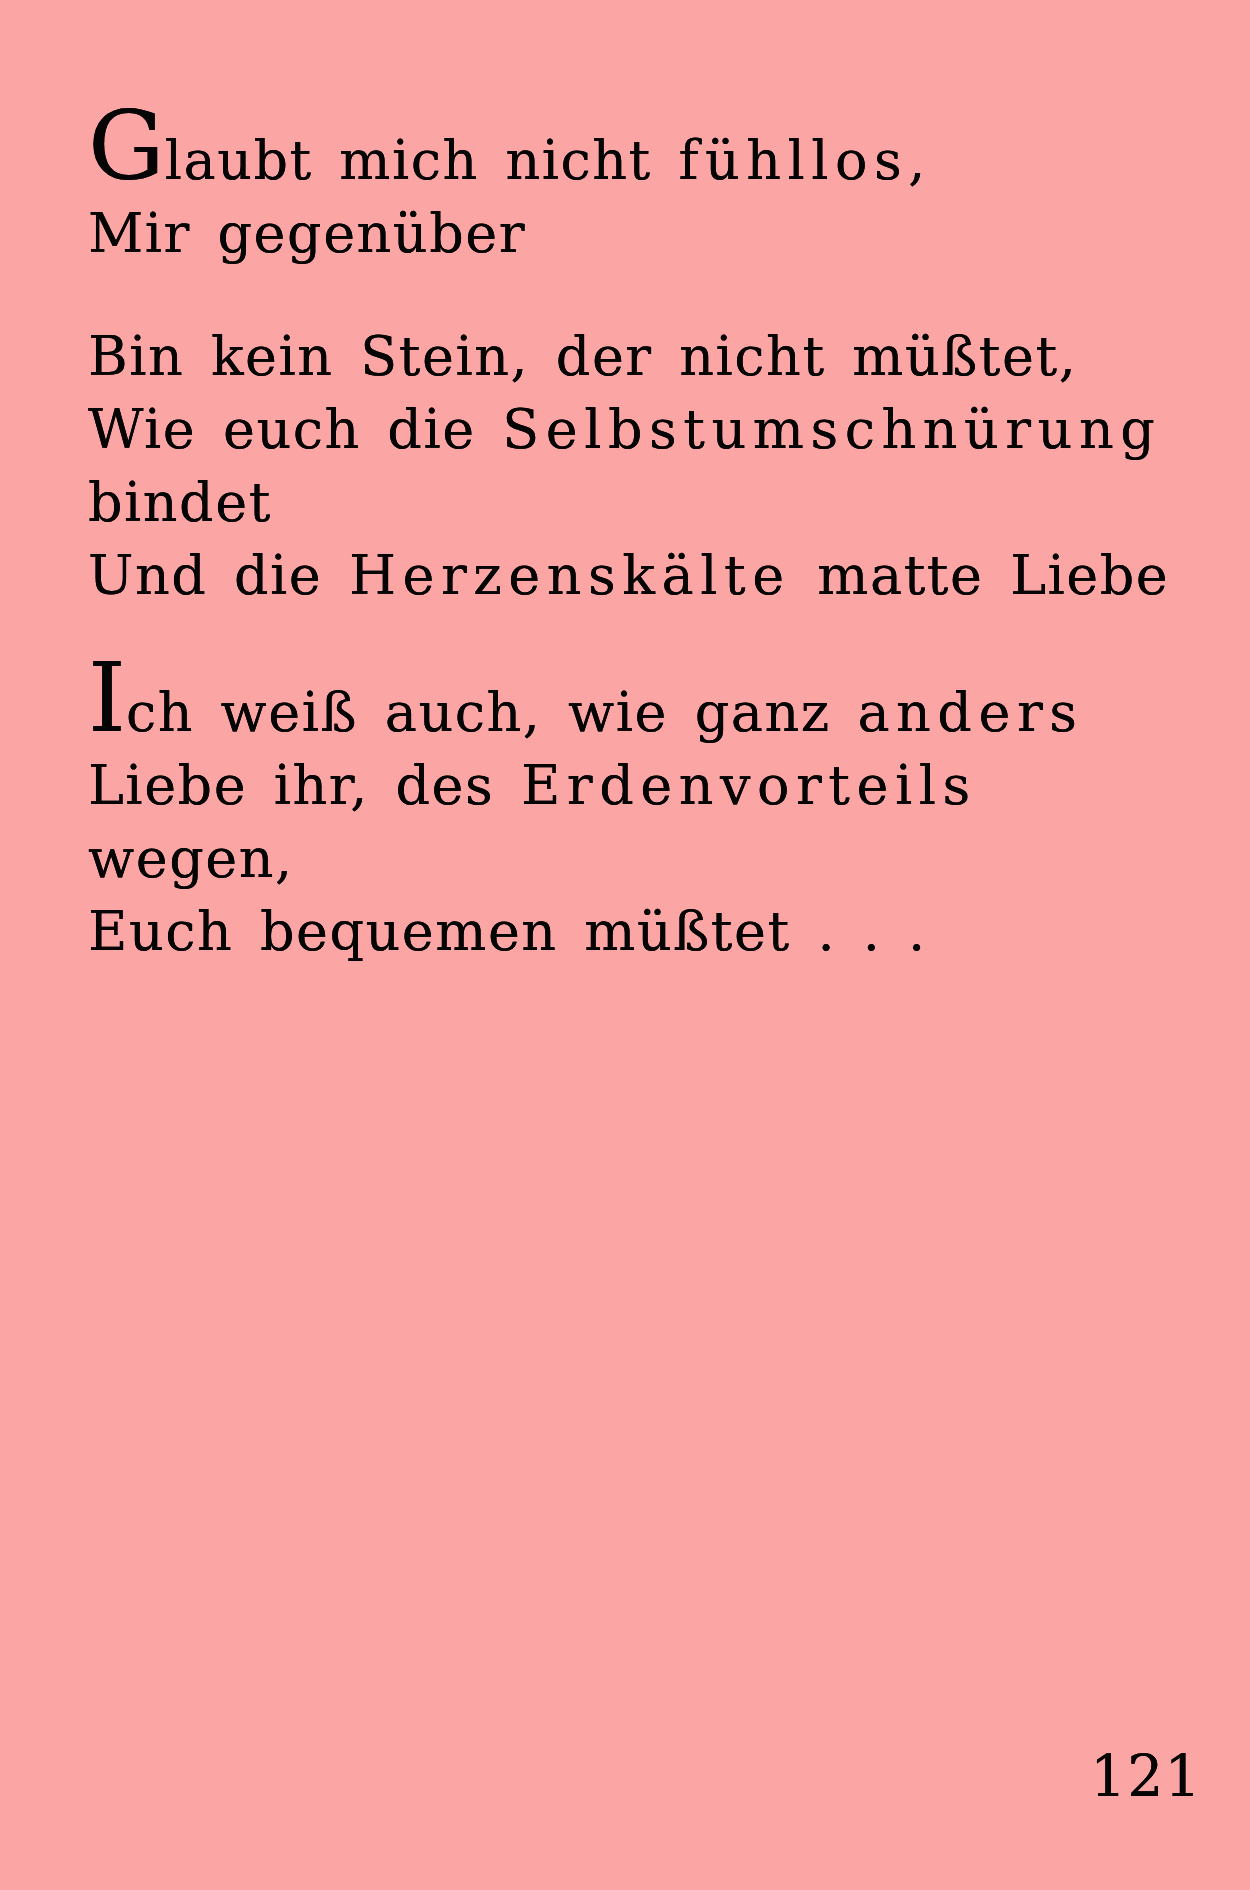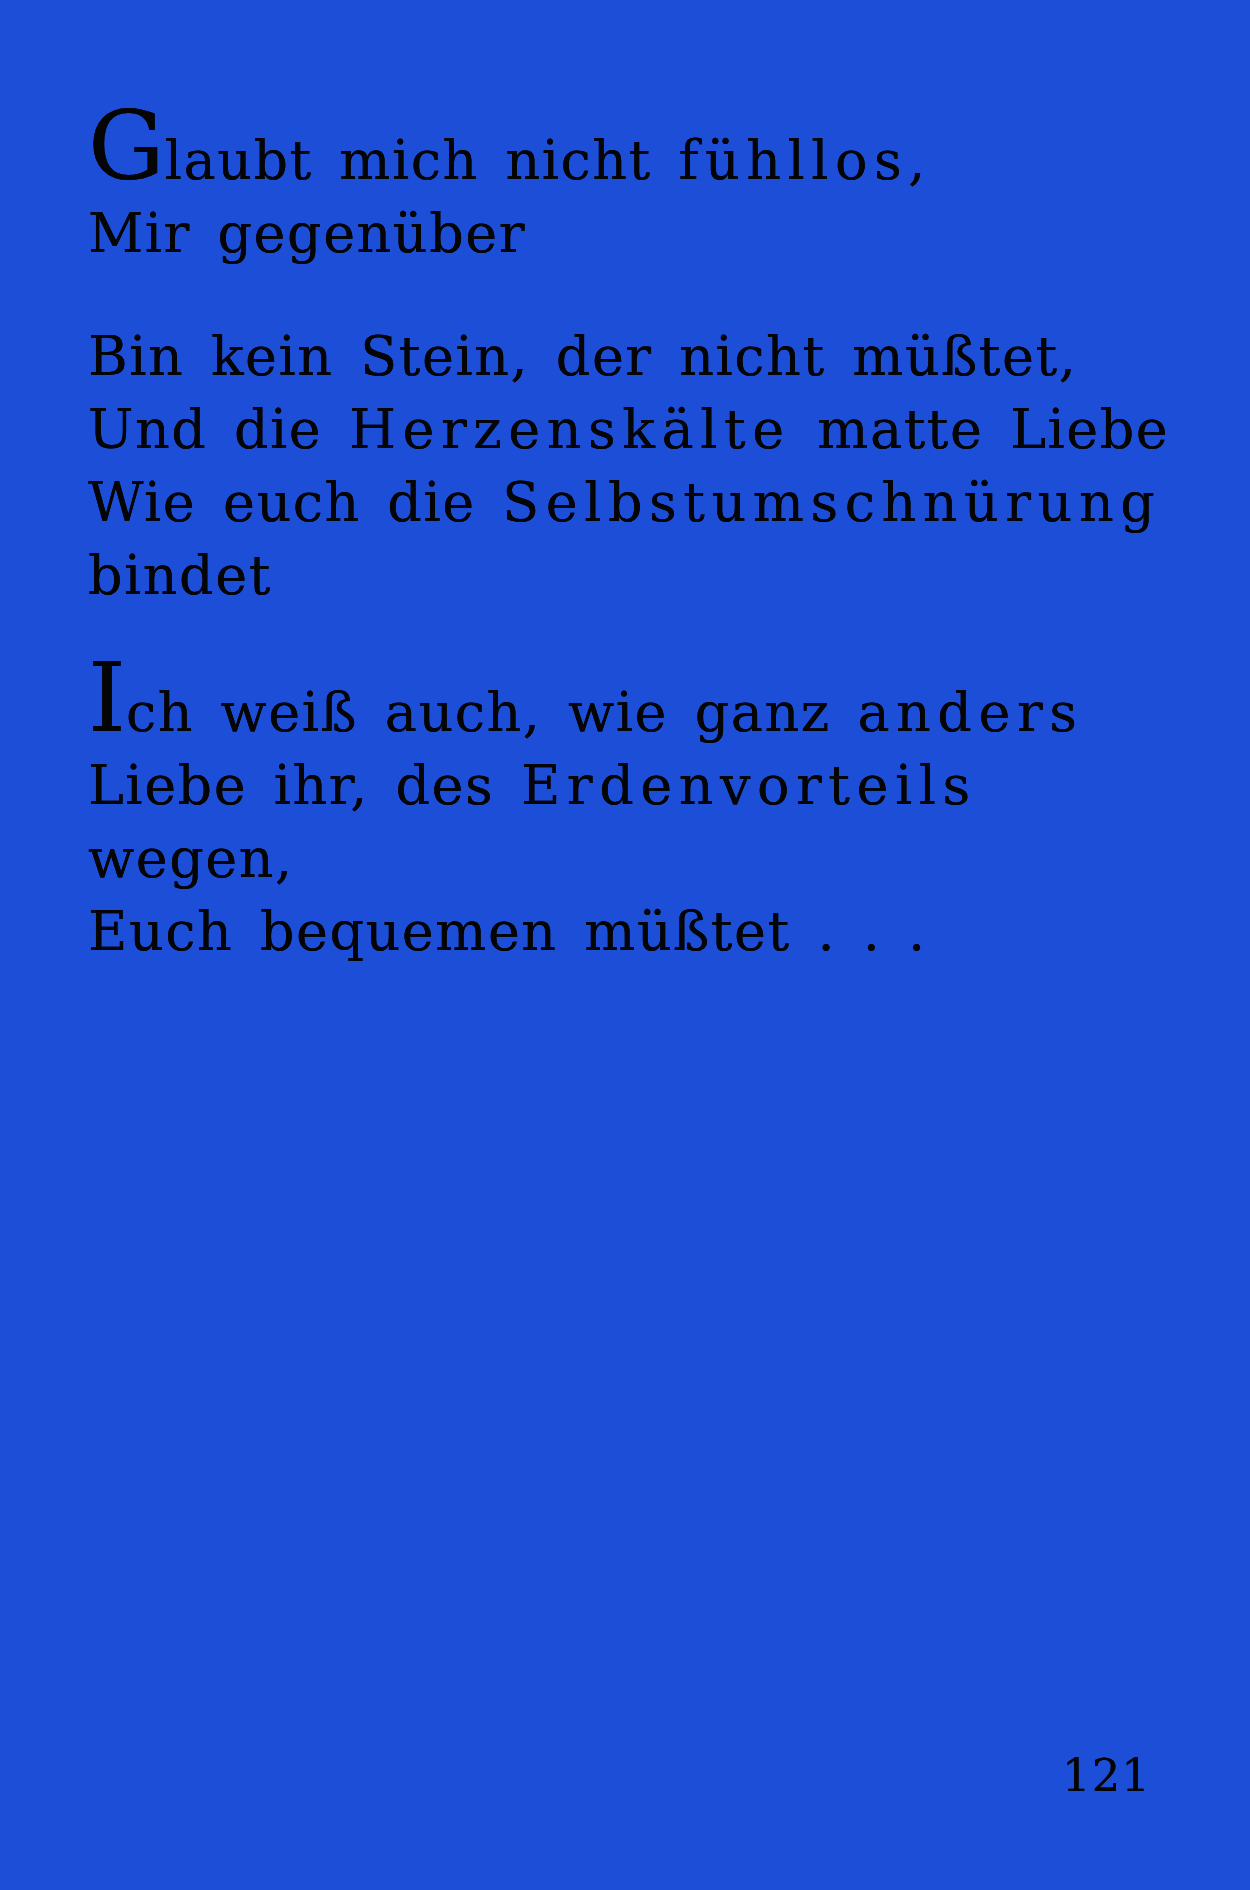--- a/index.html
+++ b/index.html
@@ -9,21 +9,21 @@
   body {
     width: 1250px;
     height: 1890px;
     position: relative;
     background: #ffffff;
     overflow: hidden;
   }
   .book-page {
     position: absolute;
     inset: 0;
-    background: #1d4ed8;
+    background: #fca5a5;
     color: #050505;
     font-family: "DejaVu Serif", "Liberation Serif", serif;
   }
   .poem {
     position: absolute;
     left: 88px;
     top: 110px;
     width: 1100px;
   }
   .stanza + .stanza {
@@ -43,42 +43,42 @@
   .initial {
     font-size: 96px;
     line-height: 73px;
     letter-spacing: 0;
   }
   .sperr {
     letter-spacing: 6.5px;
   }
   .page-number {
     position: absolute;
-    left: 1062px;
+    left: 1090px;
     top: 1752px;
-    font-size: 45px;
+    font-size: 57px;
     line-height: 48px;
     letter-spacing: 1px;
     color: #050505;
     text-shadow: 0 0 0.6px #000;
   }
 </style>
 </head>
 <body>
 
 <main class="book-page">
   <section class="poem">
       <div class="stanza">
         <div class="line"><span class="initial">G</span><span>laubt mich nicht </span><span class="sperr">fühllos</span><span>,</span></div>
         <div class="line"><span>Mir gegenüber</span></div>
       </div>
       <div class="stanza">
         <div class="line"><span>Bin kein Stein, der nicht müßtet,</span></div>
+        <div class="line"><span>Wie euch die </span><span class="sperr">Selbstumschnürung</span><span> bindet</span></div>
         <div class="line"><span>Und die </span><span class="sperr">Herzenskälte</span><span> matte Liebe</span></div>
-        <div class="line"><span>Wie euch die </span><span class="sperr">Selbstumschnürung</span><span> bindet</span></div>
       </div>
       <div class="stanza">
         <div class="line"><span class="initial">I</span><span>ch weiß auch, wie ganz </span><span class="sperr">anders</span></div>
         <div class="line"><span>Liebe ihr, des </span><span class="sperr">Erdenvorteils</span><span> wegen,</span></div>
         <div class="line"><span>Euch bequemen müßtet . . .</span></div>
       </div>
     </section>
   <div class="page-number">121</div>
 </main>
 

